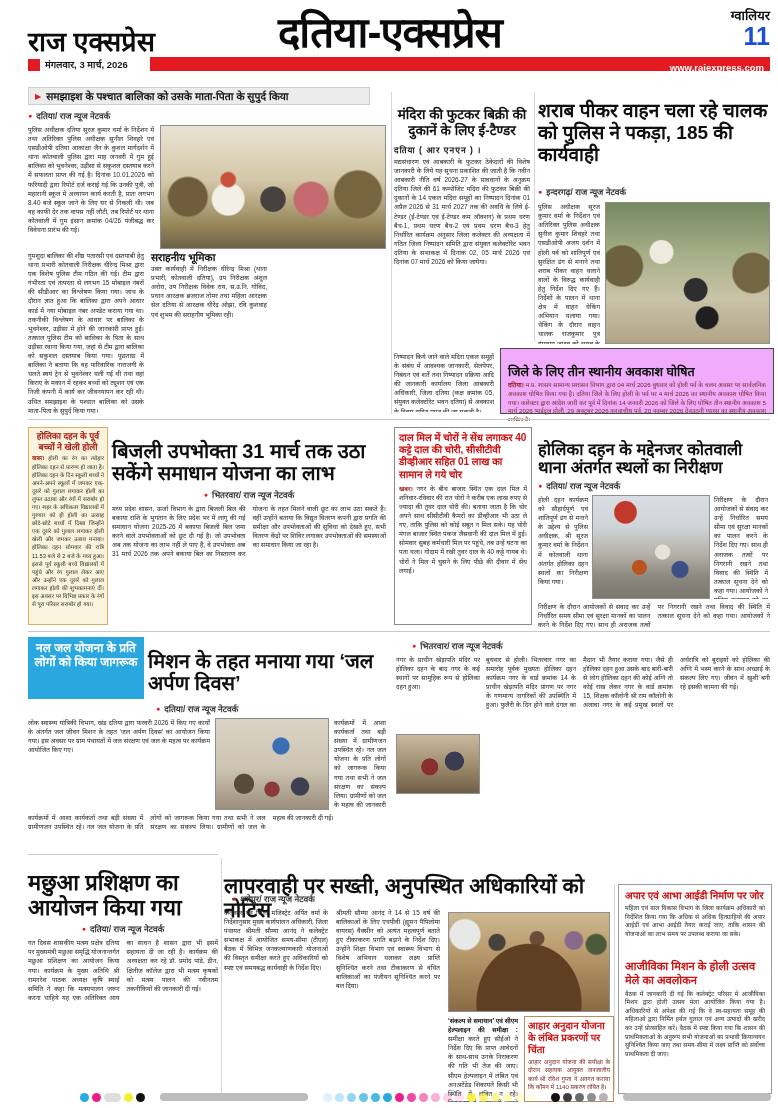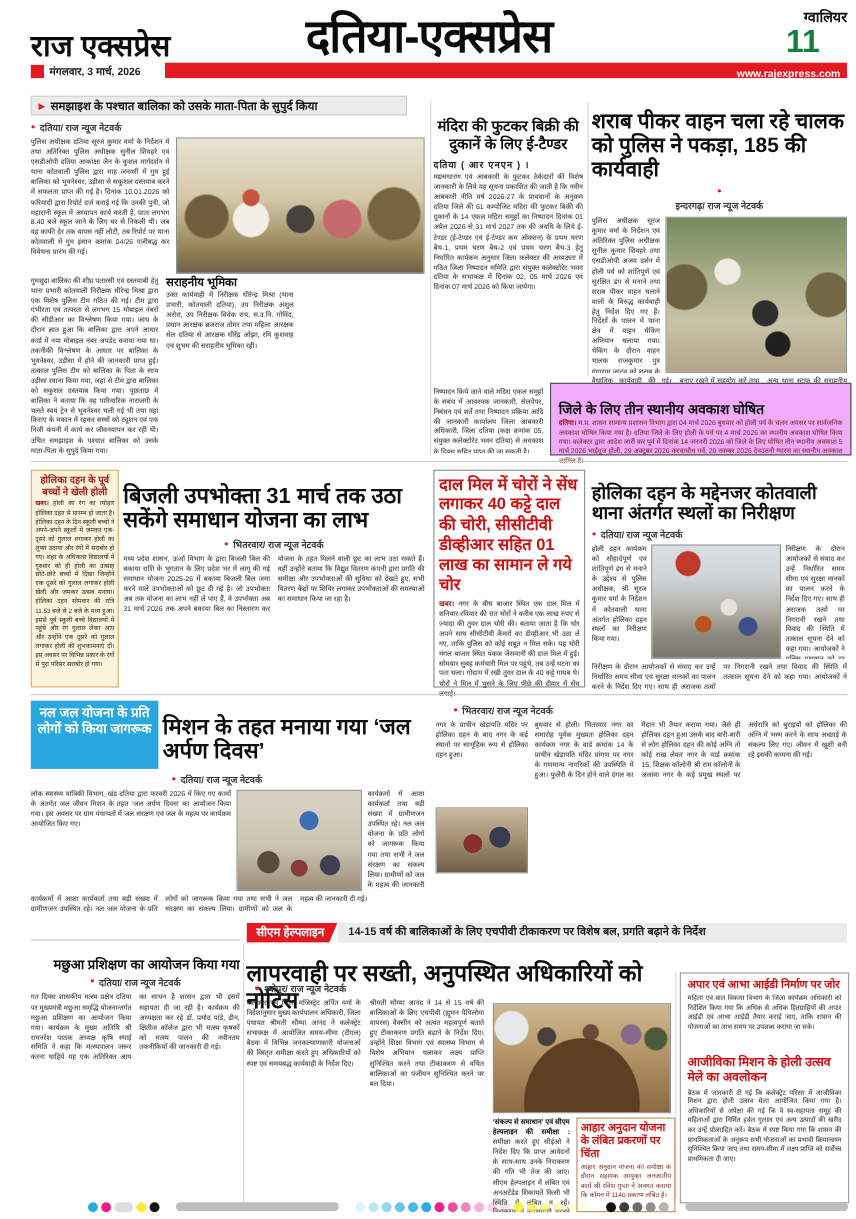--- a/index.html
+++ b/index.html
@@ -81,21 +81,21 @@
   <div class="abs" style="left:28px;top:58px;display:flex;align-items:center;gap:5px;">
     <span style="display:inline-block;width:12px;height:12px;background:#e21b22;"></span>
     <span style="font-size:9.5px;font-weight:800;color:#1a1a1a;">मंगलवार, 3 मार्च, 2026</span>
   </div>
   <div class="abs" style="left:150px;top:57px;width:620px;height:14px;background:#e21b22;text-align:right;">
     <span style="color:#fff;font-size:9.5px;font-weight:800;line-height:14px;padding-right:6px;">www.rajexpress.com</span>
   </div>
   <div class="abs" style="left:200px;top:2px;width:380px;text-align:center;font-size:42px;font-weight:900;color:#0a0a0a;letter-spacing:-1px;">दतिया-एक्सप्रेस</div>
   <div class="abs" style="left:690px;top:6px;width:80px;text-align:right;">
     <div style="font-size:13px;font-weight:800;color:#111;">ग्वालियर</div>
-    <div style="font-size:29px;font-weight:900;color:#15803d;line-height:1;text-align:center;">11</div>
+    <div style="font-size:25px;font-weight:900;color:#1d4ed8;line-height:1;">11</div>
   </div>
 
   <div class="abs" style="left:28px;top:87px;width:362px;">
     <div class="kicker" style="width:328px;">
       <span class="arr">▶</span>
       <span>समझाइश के पश्चात बालिका को उसके माता-पिता के सुपुर्द किया</span>
     </div>
     <div class="byline" style="margin-top:5px;">
       <span class="bl-dot">●</span>
       <span>दतिया/ राज न्यूज नेटवर्क</span>
@@ -113,21 +113,21 @@
 
   <div class="abs" style="left:394px;top:94px;width:136px;">
     <div class="hl" style="font-size:13.5px;text-align:center;line-height:1.22;">मंदिरा की फुटकर बिक्री की दुकानें के लिए ई-टैण्डर</div>
     <div class="dateline" style="font-size:8.5px;margin:4px 0 2px 0;letter-spacing:1px;">दतिया ( आर एनएन ) ।</div>
     <div class="p" style="height:192px;">मद्यसंधारण एवं आबकारी के फुटकर ठेकेदारों की विशेष जानकारी के लिये यह सूचना प्रकाशित की जाती है कि नवीन आबकारी नीति वर्ष 2026-27 के प्रावधानों के अनुक्रम दतिया जिले की 61 कम्पोजिट मदिरा की फुटकर बिक्री की दुकानों के 14 एकल मदिरा समूहों का निष्पादन दिनांक 01 अप्रैल 2026 से 31 मार्च 2027 तक की अवधि के लिये ई-टेण्डर (ई-टेण्डर एवं ई-टेण्डर कम ऑक्शन) के प्रथम चरण बैच-1, प्रथम चरण बैच-2 एवं प्रथम चरण बैच-3 हेतु निर्धारित कार्यक्रम अनुसार जिला कलेक्टर की अध्यक्षता में गठित जिला निष्पादन समिति द्वारा संयुक्त कलेक्टोरेट भवन दतिया के सभाकक्ष में दिनांक 02, 05 मार्च 2026 एवं दिनांक 07 मार्च 2026 को किया जायेगा।</div>
   </div>
   <div class="abs p" style="left:394px;top:352px;width:100px;height:60px;">निष्पादन किये जाने वाले मदिरा एकल समूहों के संबंध में आवश्यक जानकारी, सेलपेपर, निबंधन एवं शर्तें तथा निष्पादन प्रक्रिया आदि की जानकारी कार्यालय जिला आबकारी अधिकारी, जिला दतिया (कक्ष क्रमांक 05, संयुक्त कलेक्टोरेट भवन दतिया) से अवकाश के दिवस सहित प्राप्त की जा सकती है।</div>
 
   <div class="abs" style="left:538px;top:87px;width:232px;">
     <div class="hl" style="font-size:19px;line-height:1.16;">शराब पीकर वाहन चला रहे चालक को पुलिस ने पकड़ा, 185 की कार्यवाही</div>
-    <div class="byline" style="margin-top:4px;flex-direction:column;">
+    <div class="byline" style="margin-top:20px;">
       <span class="bl-dot">●</span>
       <span>इन्दरगढ़/ राज न्यूज नेटवर्क</span>
     </div>
     <div style="display:flex;gap:5px;margin-top:5px;">
       <div class="p" style="width:62px;height:142px;">पुलिस अधीक्षक सूरज कुमार वर्मा के निर्देशन एवं अतिरिक्त पुलिस अधीक्षक सुनील कुमार शिवहरे तथा एसडीओपी अजय दर्शन में होली पर्व को शांतिपूर्ण एवं सुरक्षित ढंग से मनाने तथा शराब पीकर वाहन चलाने वालों के विरुद्ध कार्यवाही हेतु निर्देश दिए गए हैं। निर्देशों के पालन में थाना क्षेत्र में वाहन चेकिंग अभियान चलाया गया। चेकिंग के दौरान वाहन चालक राजकुमार पुत्र गंगाराम जाटव को शराब के नशे में वाहन चलाते हुए पकड़ा गया। आरोपी वाहन चालक के विरुद्ध मोटर व्हीकल एक्ट की धारा 185 के तहत प्रकरण दर्ज कर वाहन जब्त किया गया एवं</div>
       <div class="ph ph2" style="width:163px;height:140px;"></div>
     </div>
     <div class="p cols3" style="margin-top:3px;height:48px;">वैधानिक कार्यवाही की गई। दतिया पुलिस द्वारा आमजन से अपील की गई है कि त्यौहार के दौरान शांति एवं कानून व्यवस्था बनाए रखने में सहयोग करें तथा शराब पीकर वाहन न चलाएं। उक्त कार्यवाही में थाना प्रभारी दीपक, यादवेंद्र सिंह गुर्जर सहित अन्य थाना स्टाफ की सराहनीय भूमिका रही।</div>
   </div>
 
@@ -154,21 +154,21 @@
   <div class="abs" style="left:112px;top:427px;width:274px;">
     <div class="hl" style="font-size:20px;">बिजली उपभोक्ता 31 मार्च तक उठा सकेंगे समाधान योजना का लाभ</div>
     <div class="byline" style="margin-top:4px;justify-content:center;">
       <span class="bl-dot">●</span>
       <span>भितरवार/ राज न्यूज नेटवर्क</span>
     </div>
     <div class="p cols2" style="margin-top:4px;height:118px;">मध्य प्रदेश शासन, ऊर्जा विभाग के द्वारा बिजली बिल की बकाया राशि के भुगतान के लिए प्रदेश भर में लागू की गई समाधान योजना 2025-26 में बकाया बिजली बिल जमा करने वाले उपभोक्ताओं को छूट दी गई है। जो उपभोक्ता अब तक योजना का लाभ नहीं ले पाए हैं, वे उपभोक्ता अब 31 मार्च 2026 तक अपने बकाया बिल का निस्तारण कर योजना के तहत मिलने वाली छूट का लाभ उठा सकते हैं। वहीं उन्होंने बताया कि विद्युत वितरण कंपनी द्वारा प्रगति की समीक्षा और उपभोक्ताओं की सुविधा को देखते हुए, सभी वितरण केंद्रों पर शिविर लगाकर उपभोक्ताओं की समस्याओं का समाधान किया जा रहा है।</div>
   </div>
 
   <div class="abs boxed" style="left:394px;top:427px;width:128px;height:188px;padding:4px;">
-    <div class="redhead" style="font-size:15px;">दाल मिल में चोरों ने सेंध लगाकर 40 कट्टे दाल की चोरी, सीसीटीवी डीव्हीआर सहित 01 लाख का सामान ले गये चोर</div>
+    <div class="redhead" style="font-size:10px;">दाल मिल में चोरों ने सेंध लगाकर 40 कट्टे दाल की चोरी, सीसीटीवी डीव्हीआर सहित 01 लाख का सामान ले गये चोर</div>
     <div class="p" style="margin-top:3px;height:118px;">
       <span class="lead">खबर।</span>
       <span>नगर के बीच बाजार स्थित एक दाल मिल में शनिवार-रविवार की रात चोरों ने करीब एक लाख रुपए से ज्यादा की तुवर दाल चोरी की। बताया जाता है कि चोर अपने साथ सीसीटीवी कैमरों का डीव्हीआर भी उठा ले गए, ताकि पुलिस को कोई सबूत न मिल सके। यह चोरी मंगल बाजार स्थित पंकज जैसवानी की दाल मिल में हुई। सोमवार सुबह कर्मचारी मिल पर पहुंचे, तब उन्हें घटना का पता चला। गोदाम में रखी तुवर दाल के 40 कट्टे गायब थे। चोरों ने मिल में घुसने के लिए पीछे की दीवार में सेंध लगाई।</span>
     </div>
   </div>
 
   <div class="abs" style="left:538px;top:427px;width:232px;">
     <div class="hl" style="font-size:16.5px;">होलिका दहन के मद्देनजर कोतवाली थाना अंतर्गत स्थलों का निरीक्षण</div>
     <div class="byline" style="margin-top:3px;">
       <span class="bl-dot">●</span>
@@ -213,32 +213,28 @@
       </div>
       <div class="p cols3" style="width:284px;height:142px;">बुधवार से होली। भितरवार नगर का समारोह पूर्वक मुख्यतः होलिका दहन कार्यक्रम नगर के वार्ड क्रमांक 14 के प्राचीन खेड़ापति मंदिर प्रांगण पर नगर के गणमान्य नागरिकों की उपस्थिति में हुआ। फुलैरी के दिन होने वाले दंगल का मैदान भी तैयार कराया गया। जैसे ही होलिका दहन हुआ उसके बाद बारी-बारी से लोग होलिका दहन की कोई अग्नि तो कोई राख लेकर नगर के वार्ड क्रमांक 15, शिक्षक कॉलोनी श्री राम कॉलोनी के अलावा नगर के कई प्रमुख स्थलों पर अर्धरात्रि को बुराइयों को होलिका की अग्नि में भस्म करने के साथ अच्छाई के संकल्प लिए गए। जीवन में खुशी बनी रहे इसकी कामना की गई।</div>
     </div>
   </div>
 
   <div class="abs rule" style="left:28px;top:854px;width:190px;height:1px;"></div>
   <div class="abs vrule" style="left:221px;top:858px;width:1px;height:240px;"></div>
   <div class="abs vrule" style="left:614px;top:884px;width:1px;height:206px;"></div>
 
   <div class="abs" style="left:28px;top:858px;width:190px;">
-    <div class="hl" style="font-size:12px;text-align:right;">मछुआ प्रशिक्षण का आयोजन किया गया</div>
+    <div class="hl" style="font-size:22px;text-align:left;">मछुआ प्रशिक्षण का आयोजन किया गया</div>
     <div class="byline" style="margin-top:3px;justify-content:center;">
       <span class="bl-dot">●</span>
       <span>दतिया/ राज न्यूज नेटवर्क</span>
     </div>
     <div class="p cols2" style="margin-top:4px;height:172px;">गत दिवस शासकीय मत्स्य प्रक्षेत्र दतिया पर मुख्यमंत्री मछुआ समृद्धि योजनान्तर्गत मछुआ प्रशिक्षण का आयोजन किया गया। कार्यक्रम के मुख्य अतिथि श्री रामनरेश पाठक अध्यक्ष कृषि स्थाई समिति ने कहा कि मत्स्यपालन जरूर करना चाहिये यह एक अतिरिक्त आय का साधन है शासन द्वारा भी इसमें सहायता दी जा रही है। कार्यक्रम की अध्यक्षता कर रहे डॉ. प्रमोद पांडे, डीन, क्षितीज कॉलेज द्वारा भी मत्स्य कृषकों को मत्स्य पालन की नवीनतम तकनीकियों की जानकारी दी गई।</div>
   </div>
 
-  <div class="abs" style="left:224px;top:839px;width:546px;height:18px;display:flex;">
-    <div class="tag">सीएम हेल्पलाइन</div>
-    <div class="strap">14-15 वर्ष की बालिकाओं के लिए एचपीवी टीकाकरण पर विशेष बल, प्रगति बढ़ाने के निर्देश</div>
-  </div>
   <div class="abs hl" style="left:224px;top:861px;width:390px;font-size:21px;">लापरवाही पर सख्ती, अनुपस्थित अधिकारियों को नोटिस</div>
   <div class="abs byline" style="left:232px;top:893px;">
     <span class="bl-dot">●</span>
     <span>श्योपुर/ राज न्यूज नेटवर्क</span>
   </div>
   <div class="abs p" style="left:224px;top:908px;width:104px;height:194px;">कलेक्टर एवं जिला मजिस्ट्रेट अर्पित वर्मा के निर्देशानुसार मुख्य कार्यपालन अधिकारी, जिला पंचायत श्रीमती सौम्या आनंद ने कलेक्ट्रेट सभाकक्ष में आयोजित समय-सीमा (टीएल) बैठक में विभिन्न जनकल्याणकारी योजनाओं की विस्तृत समीक्षा करते हुए अधिकारियों को स्पष्ट एवं समयबद्ध कार्यवाही के निर्देश दिए।</div>
   <div class="abs p" style="left:336px;top:908px;width:104px;height:194px;">श्रीमती सौम्या आनंद ने 14 से 15 वर्ष की बालिकाओं के लिए एचपीवी (ह्यूमन पैपिलोमा वायरस) वैक्सीन को अत्यंत महत्वपूर्ण बताते हुए टीकाकरण प्रगति बढ़ाने के निर्देश दिए। उन्होंने शिक्षा विभाग एवं स्वास्थ्य विभाग से विशेष अभियान चलाकर लक्ष्य प्राप्ति सुनिश्चित करने तथा टीकाकरण से वंचित बालिकाओं का पंजीयन सुनिश्चित करने पर बल दिया।</div>
   <div class="abs ph ph6" style="left:448px;top:912px;width:160px;height:98px;"></div>
   <div class="abs p" style="left:448px;top:1016px;width:70px;height:86px;">
     <span style="font-weight:800;color:#111;">‘संकल्प से समाधान’ एवं सीएम हेल्पलाइन की समीक्षा :</span>

